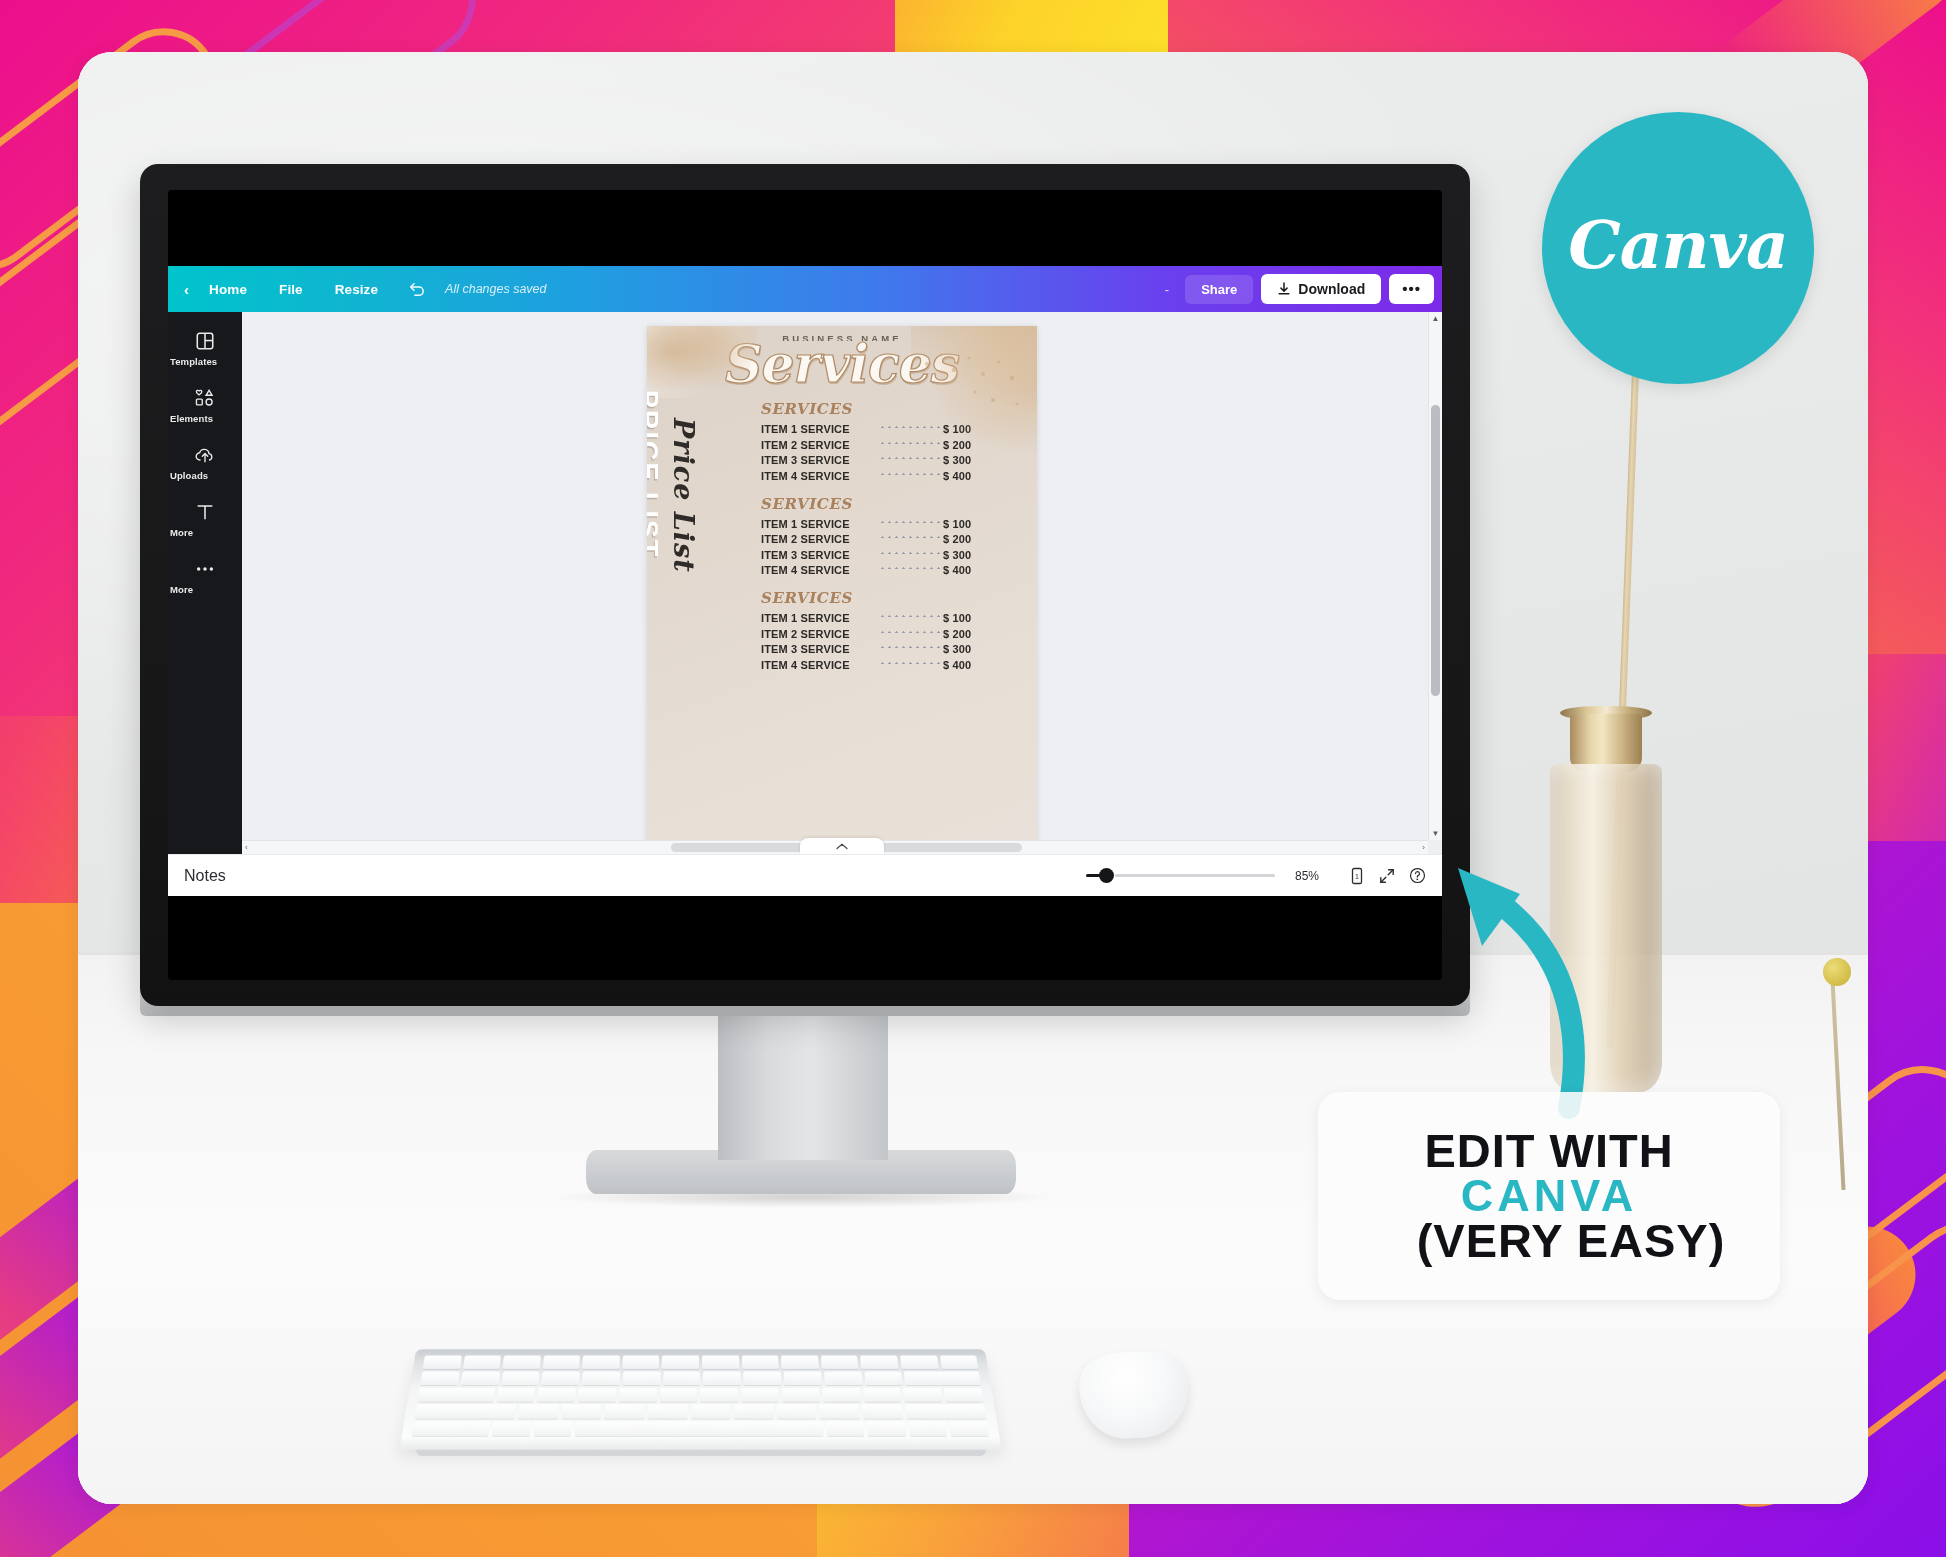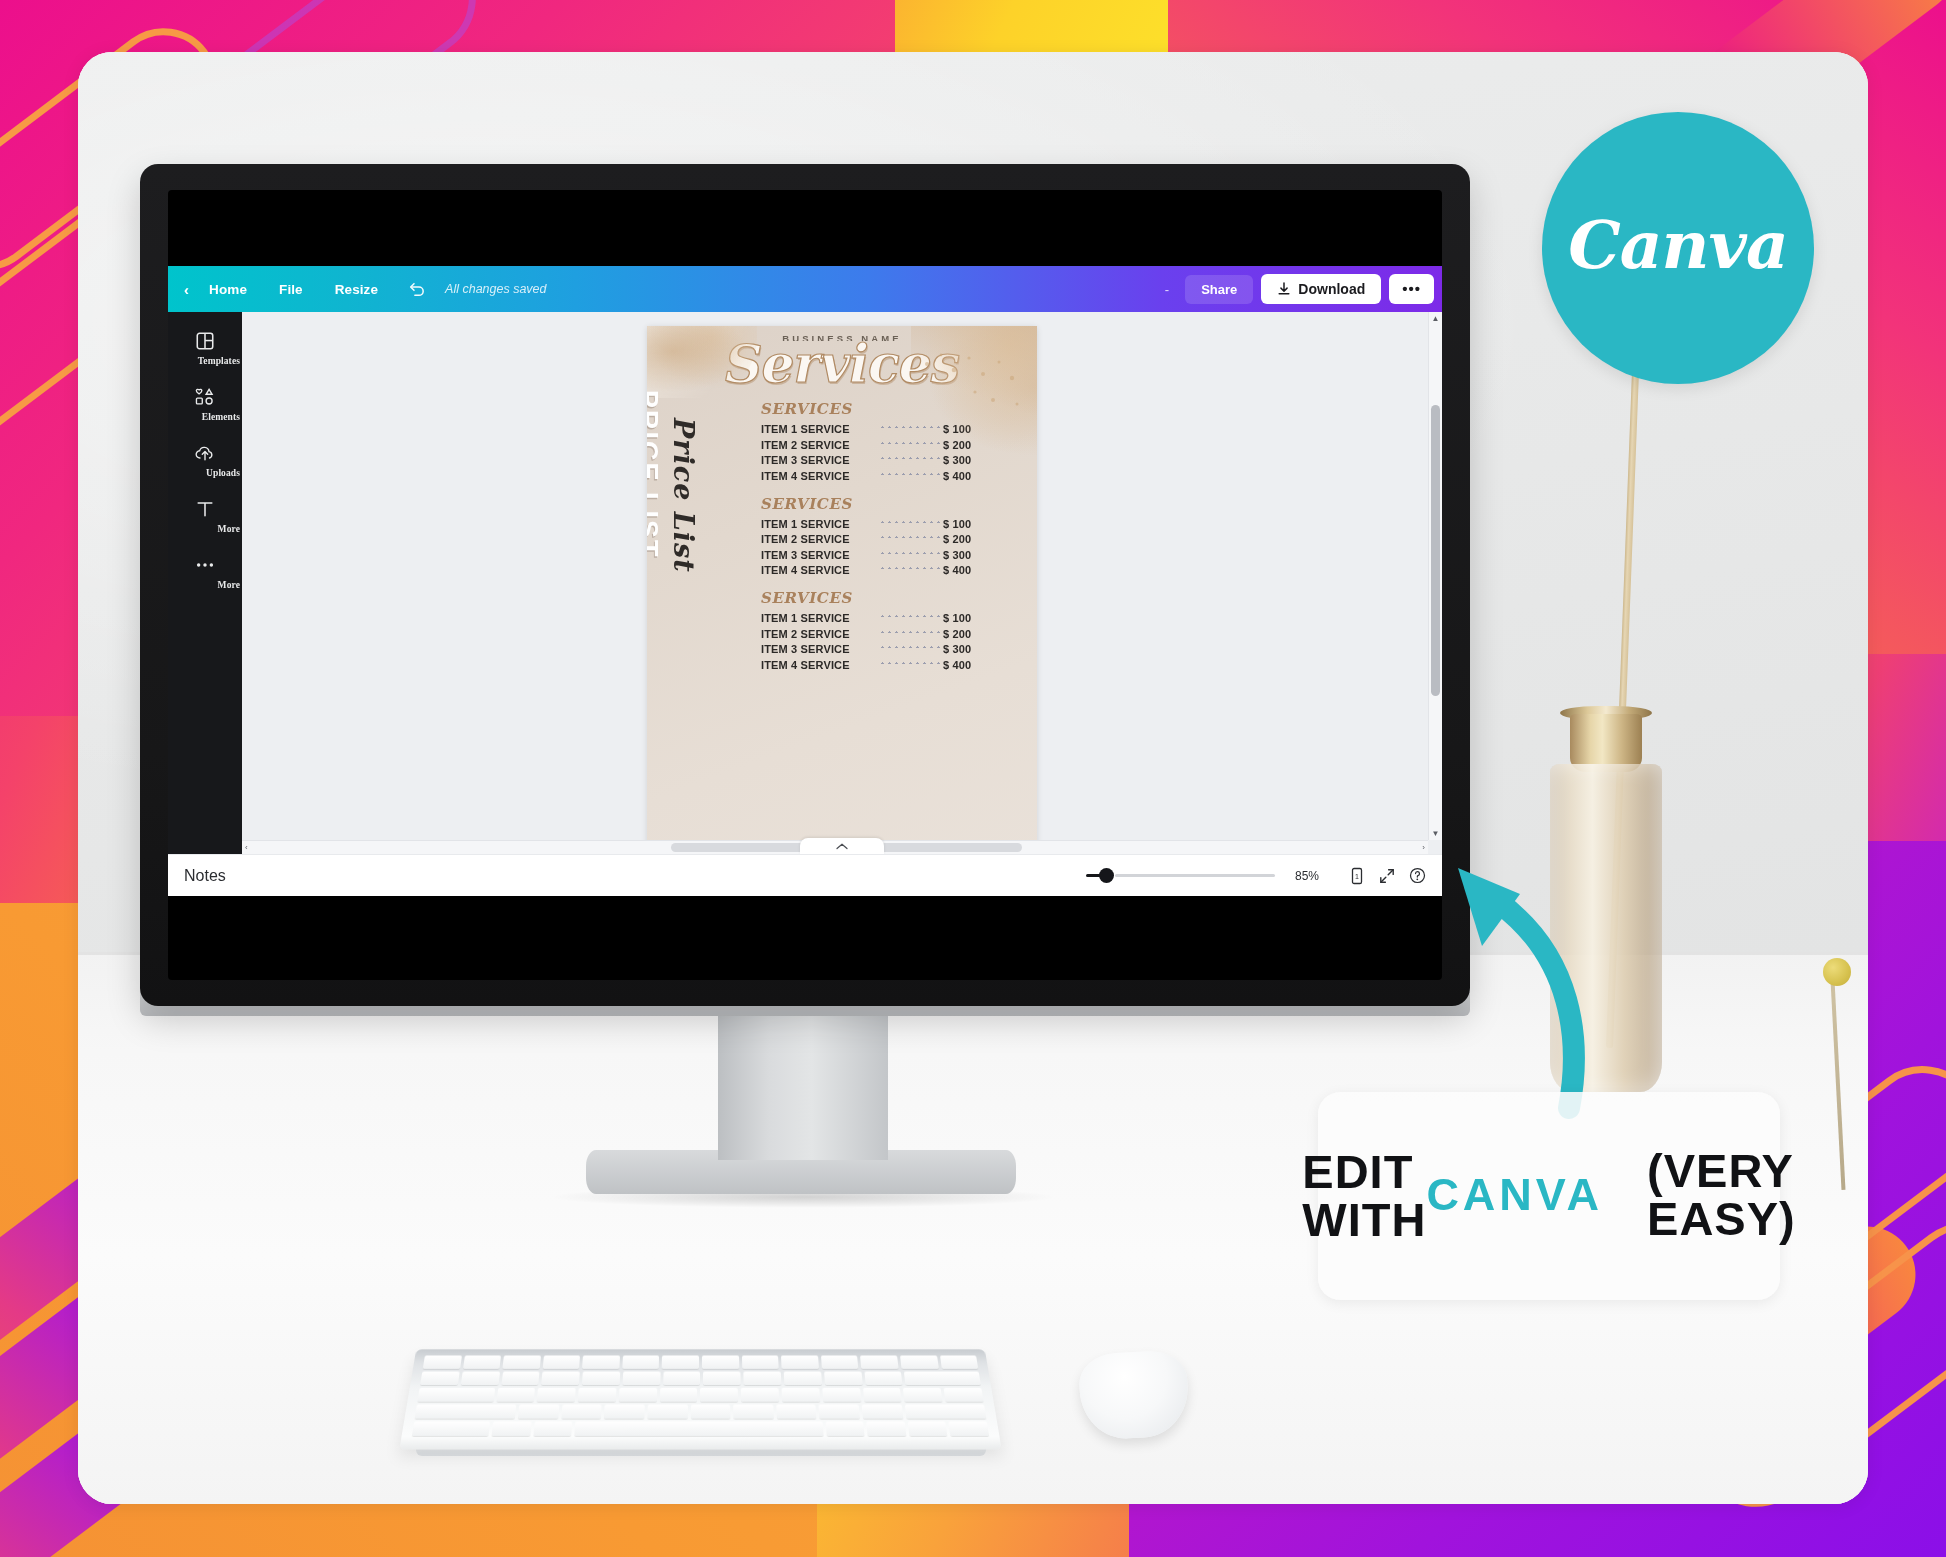--- a/index.html
+++ b/index.html
@@ -190,22 +190,22 @@
 
   .body-row { flex:1; display:flex; min-height:0; }
 
   .sidebar {
     width: 74px; flex: 0 0 74px;
     background: #17181b;
     display:flex; flex-direction:column; align-items:center;
     padding-top: 10px; gap: 4px;
   }
   .sb-item {
-    width: 70px; padding: 9px 0 8px; text-align:right; cursor:pointer;
-    color:#e8e9ea; border-radius:6px;font-family:Liberation Serif, serif;
+    width: 70px; padding: 9px 0 8px; text-align:left; cursor:pointer;
+    color:#e8e9ea; border-radius:6px;
   }
   .sb-ico { height: 20px; display:flex; align-items:center; justify-content:center; margin-bottom:5px; }
   .sb-ico svg { display:block; }
   .sb-label { font-size: 9.5px; font-weight:700; letter-spacing:.1px; color:#e9eaeb; }
 
   .canvas-area {
     flex:1; position:relative; background:#edeff2; min-width:0;
     display:flex; align-items:flex-start; justify-content:center;
     overflow:hidden;
   }
@@ -422,21 +422,21 @@
     font-size: 66px; color:#fff; letter-spacing: -1px; margin-top:-6px;
   }
 
   .arrow-wrap { position:absolute; left: 1386px; top: 840px; width: 270px; height: 280px; }
 
   .cta-card {
     position:absolute; left: 1318px; top: 1092px;
     width: 462px; height: 208px;
     background: rgba(252,252,252,.88);
     border-radius: 22px;
-    display:flex; flex-direction:row; align-items:center; justify-content:center;
+    display:flex; flex-direction:column; align-items:center; justify-content:center;
     box-shadow: 0 3px 14px rgba(0,0,0,.07);
   }
   .cta-l1 {
     font-size: 47px; font-weight: 900; color:#111215; letter-spacing: 1px;
     line-height: 1.02; font-family: "Liberation Sans", sans-serif;
   }
   .cta-l2 {
     font-size: 45px; font-weight: 900; color:#2ab7c4; letter-spacing: 4px;
     line-height: 1.02; margin-top: -2px;
   }

